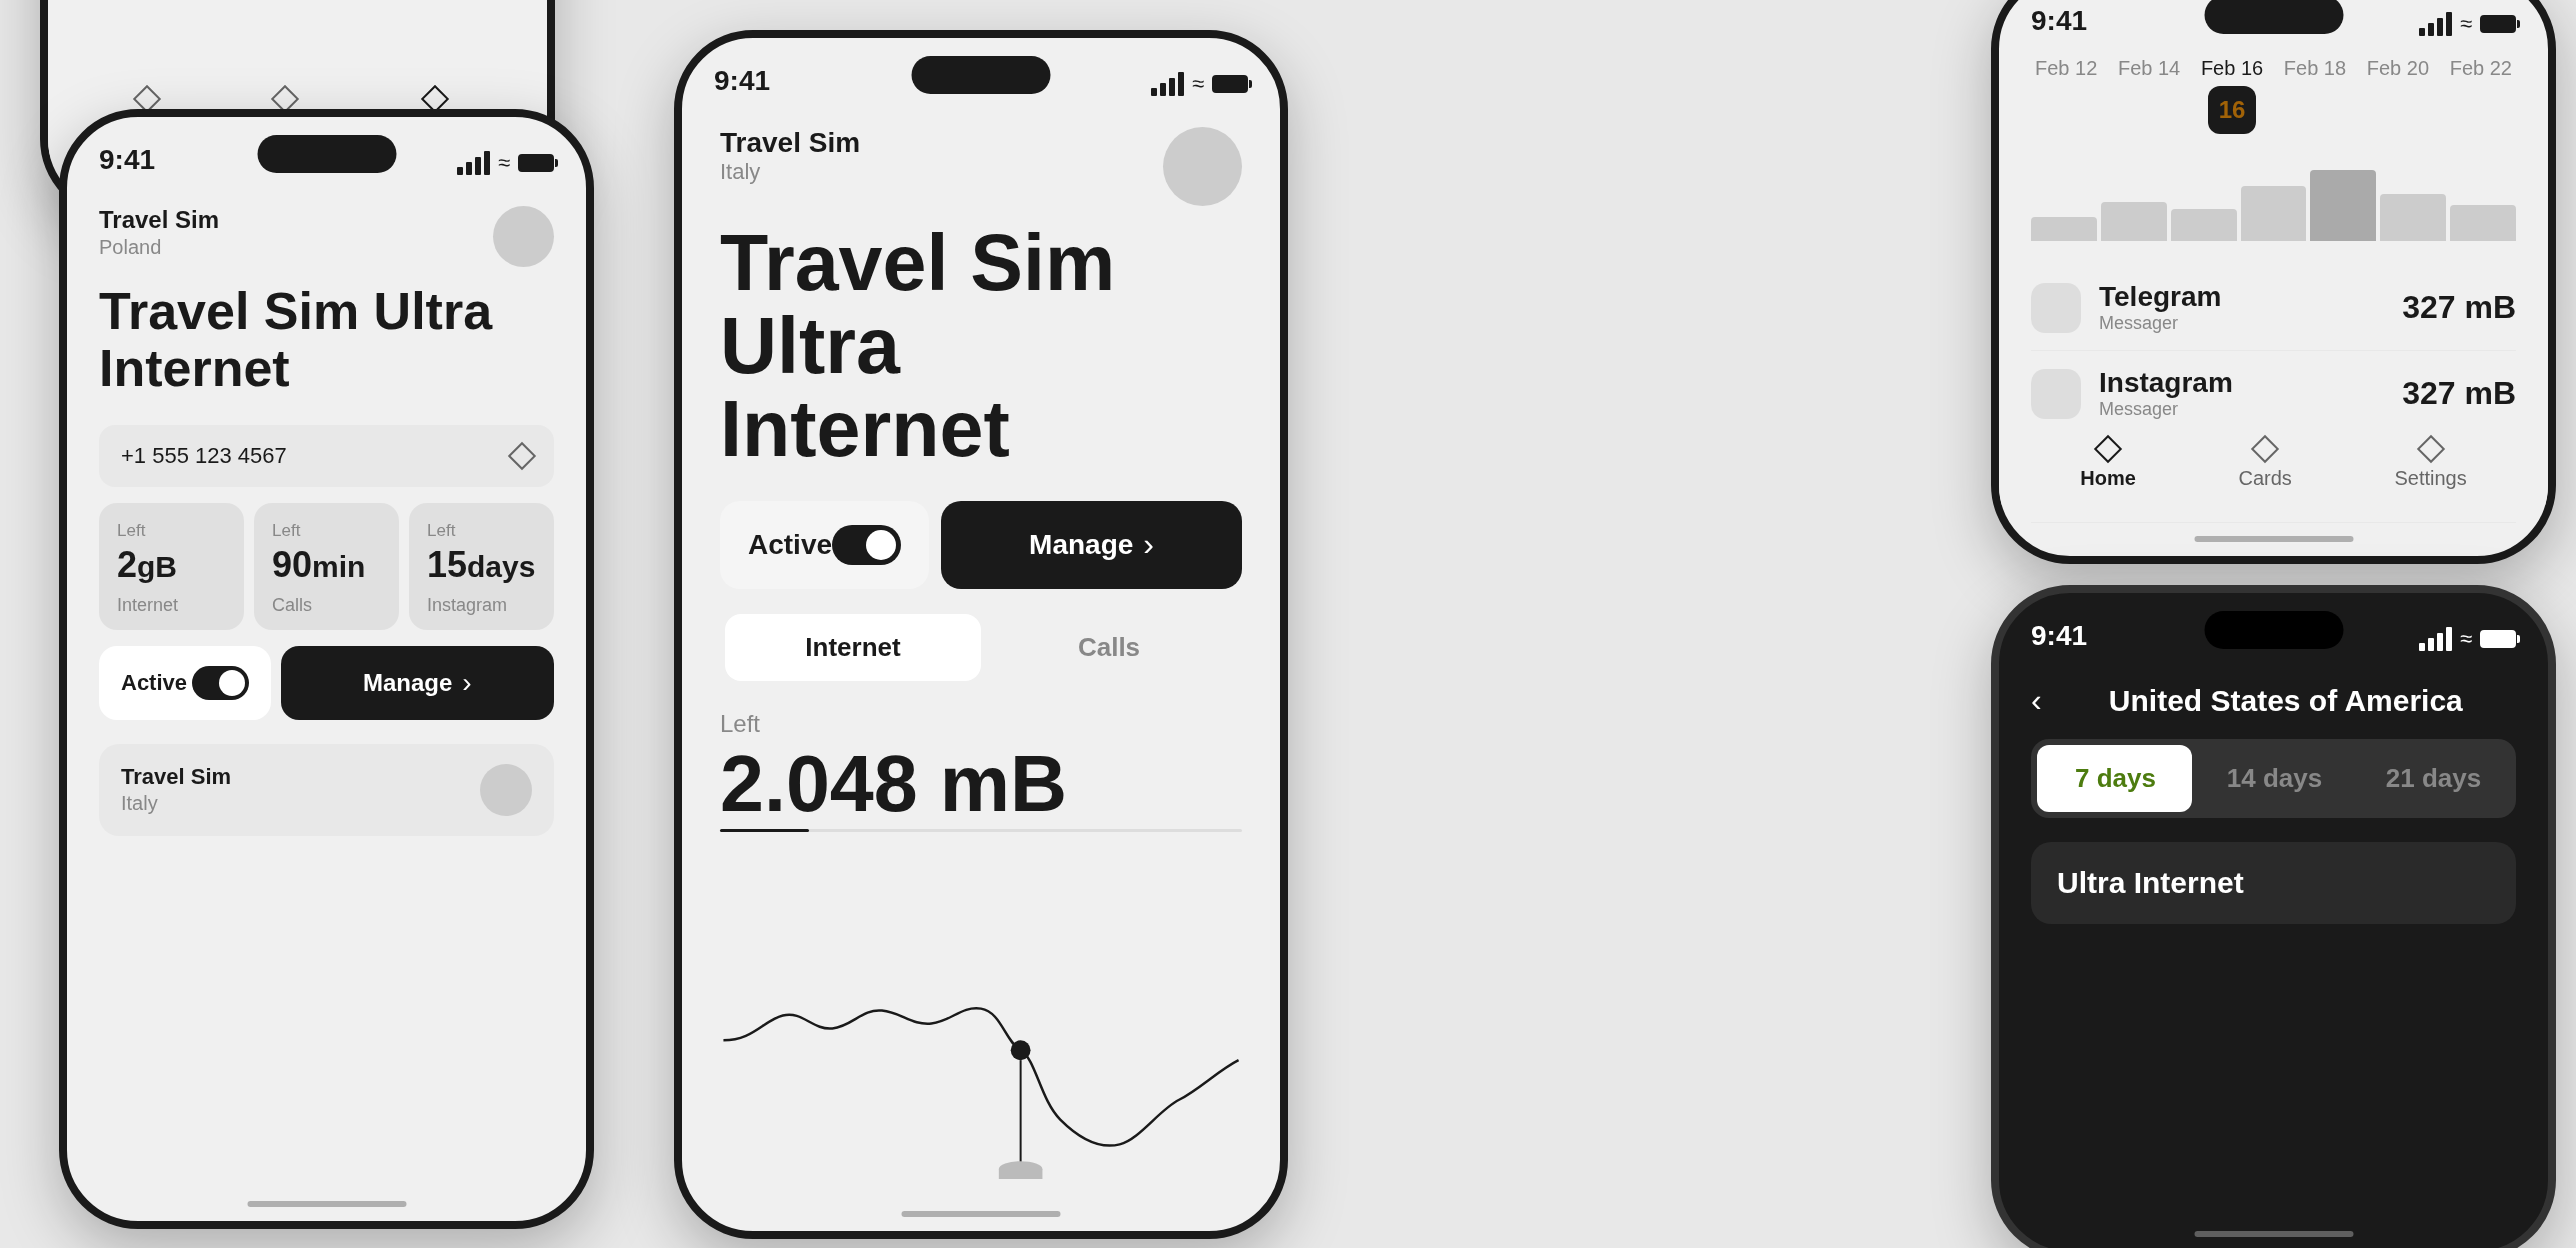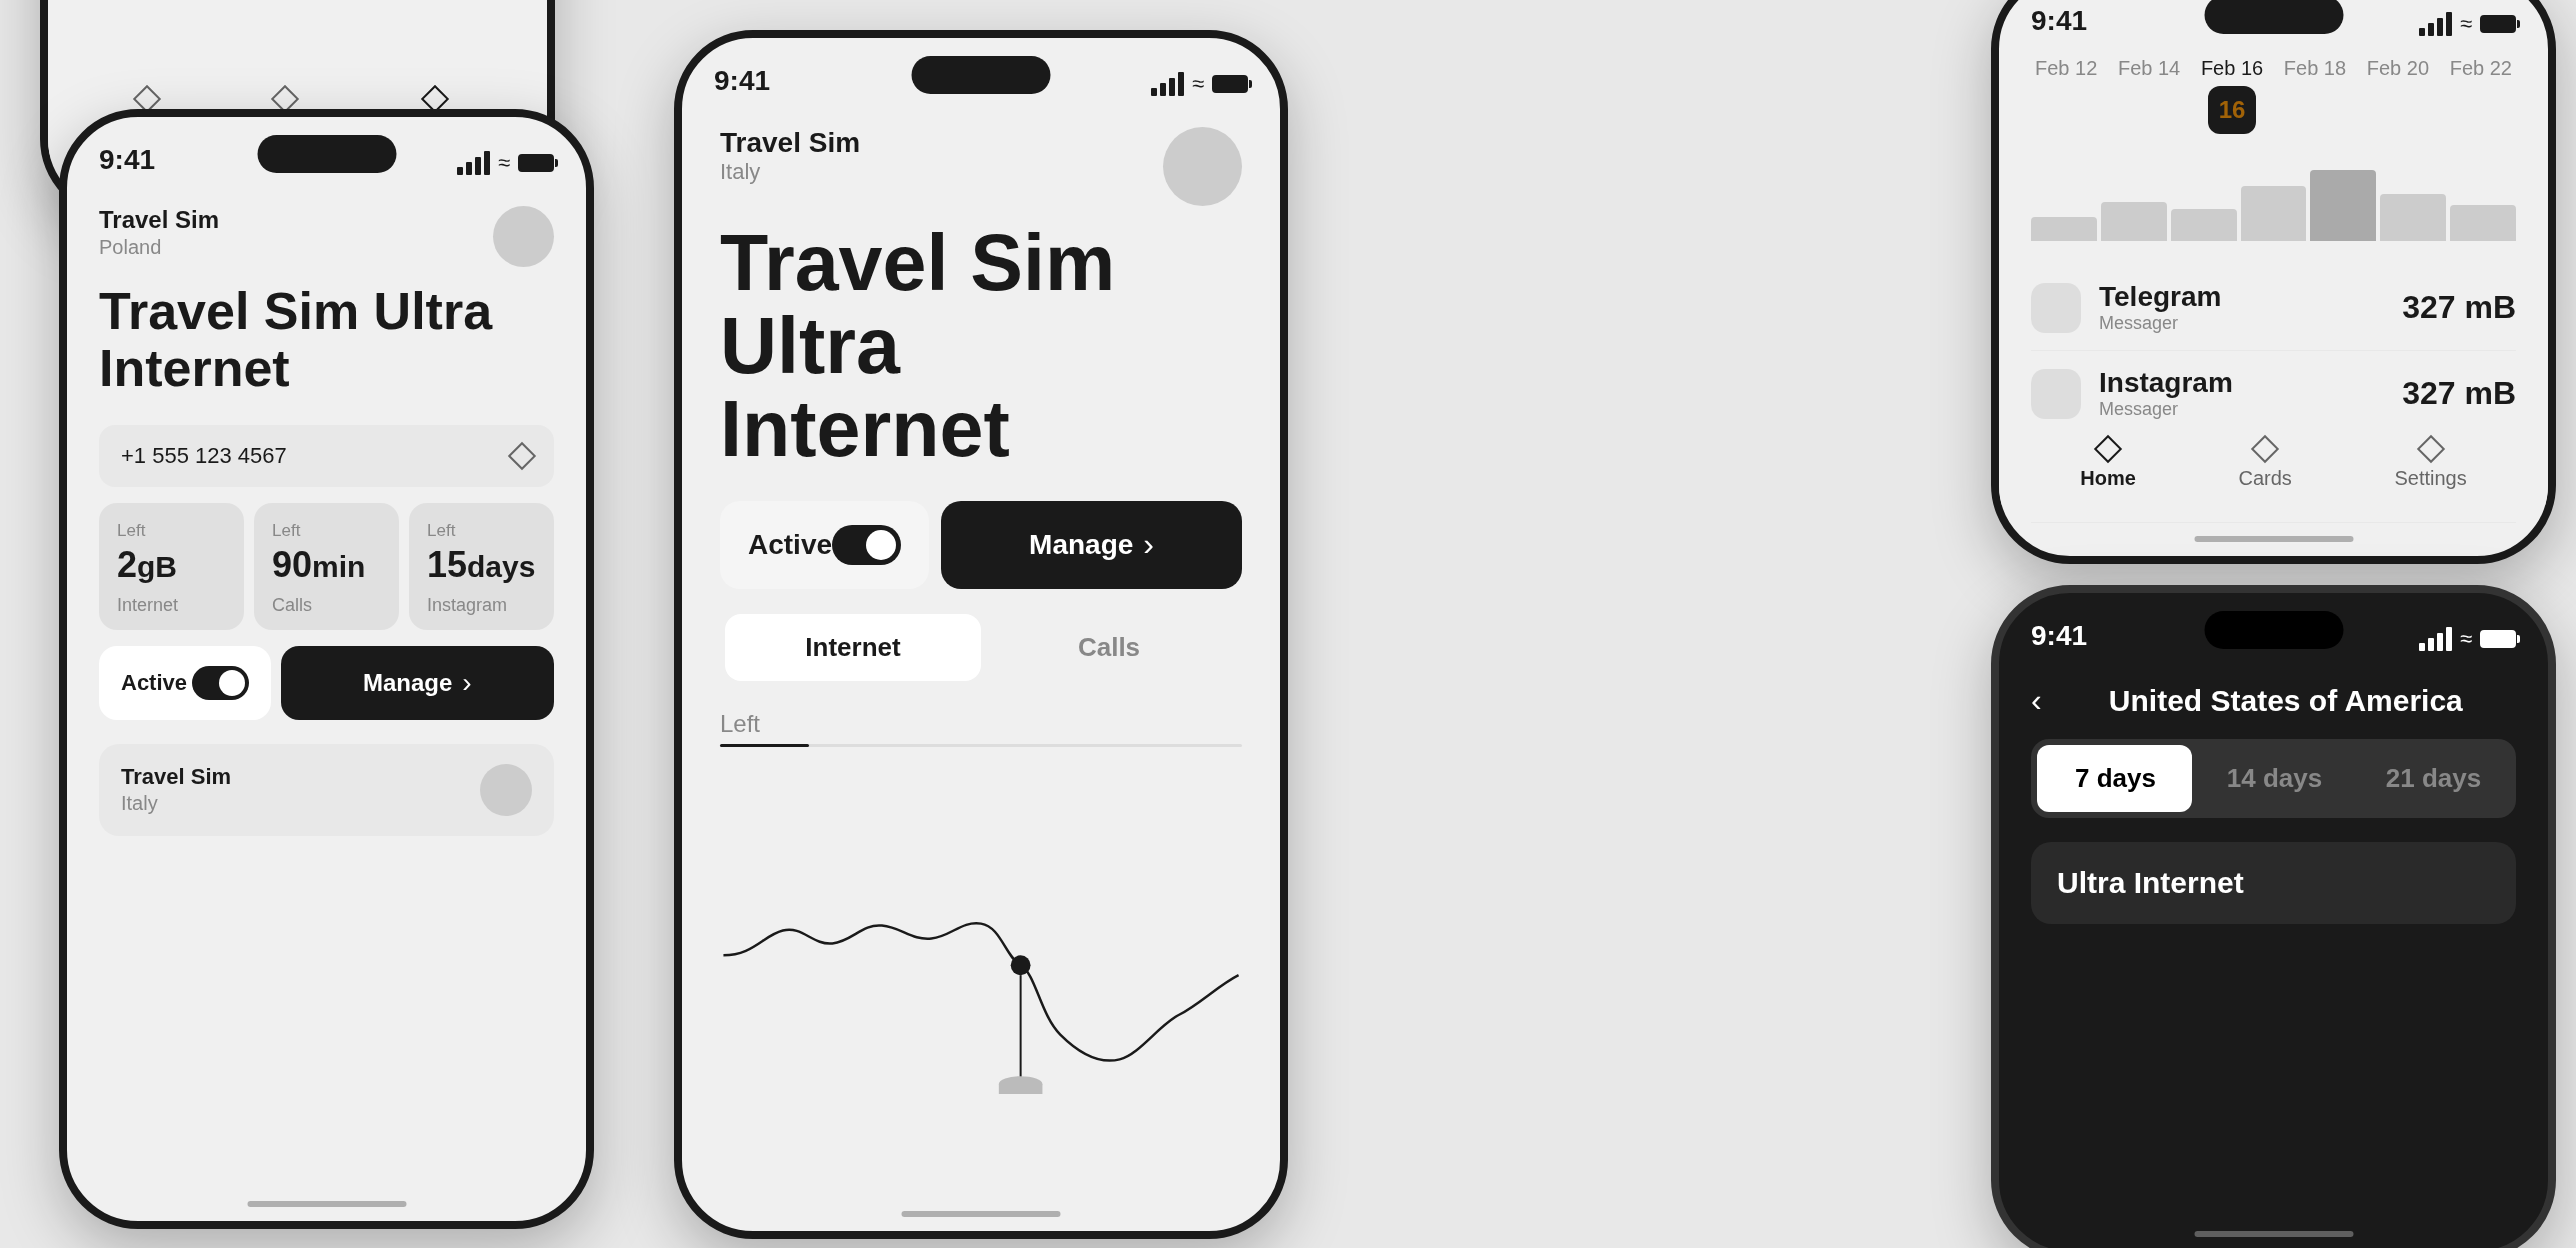--- a/index.html
+++ b/index.html
@@ -502,21 +502,21 @@
       text-align: center;
       padding: 18px;
       border-radius: 12px;
       font-size: 26px;
       font-weight: 600;
       cursor: pointer;
       color: #888;
     }
     .day-option.selected {
       background: #fff;
-      color: #000000;
+      color: #4d7c0f;
       padding-left: 20px;
     }
 
     
     .plan-card-dark {
       background: #2a2a2a;
       border-radius: 20px;
       padding: 24px 26px;
     }
     .plan-card-dark-title {
@@ -676,20 +676,23 @@
       <div class="tab-bar">
         <div class="tab-item active">
           <span>Internet</span>
         </div>
         <div class="tab-item">
           <span>Calls</span>
         </div>
       </div>
 
       <div class="data-left-label">Left</div>
+      <div style="font-size:79px;font-weight:800;color:#1a1a1a;line-height:1;margin-bottom:6px">
+        <span>2.048 mB</span>
+      </div>
       <div class="data-progress-bar">
         <div class="data-progress-fill"></div>
       </div>
 
       <div class="wave-chart">
         <svg width="100%" height="317" viewBox="0 0 520 320">
 
           <path d="M0,180 C30,180 40,160 60,155 C80,150 90,170 110,168 C130,166 140,148 160,150 C180,152 190,165 210,163 C230,161 240,145 260,148 C280,151 285,182 300,190 C315,198 320,240 340,260 C360,280 380,290 400,285 C420,280 440,250 460,240 C480,230 500,210 520,200" stroke="#1a1a1a" stroke-width="2.5" fill="none"></path>
 
           <circle cx="300" cy="190" r="10" fill="#1a1a1a"></circle>

